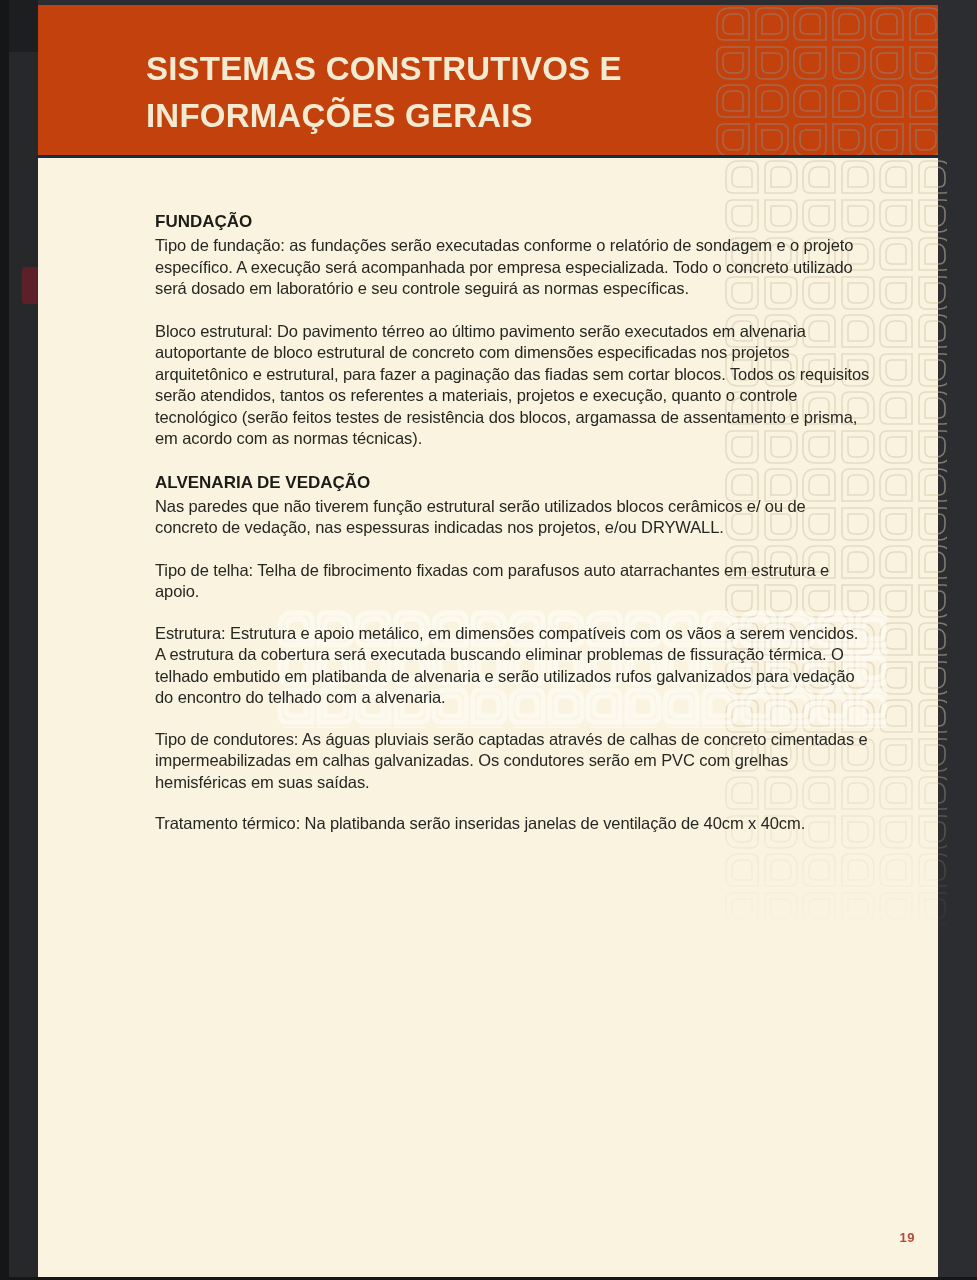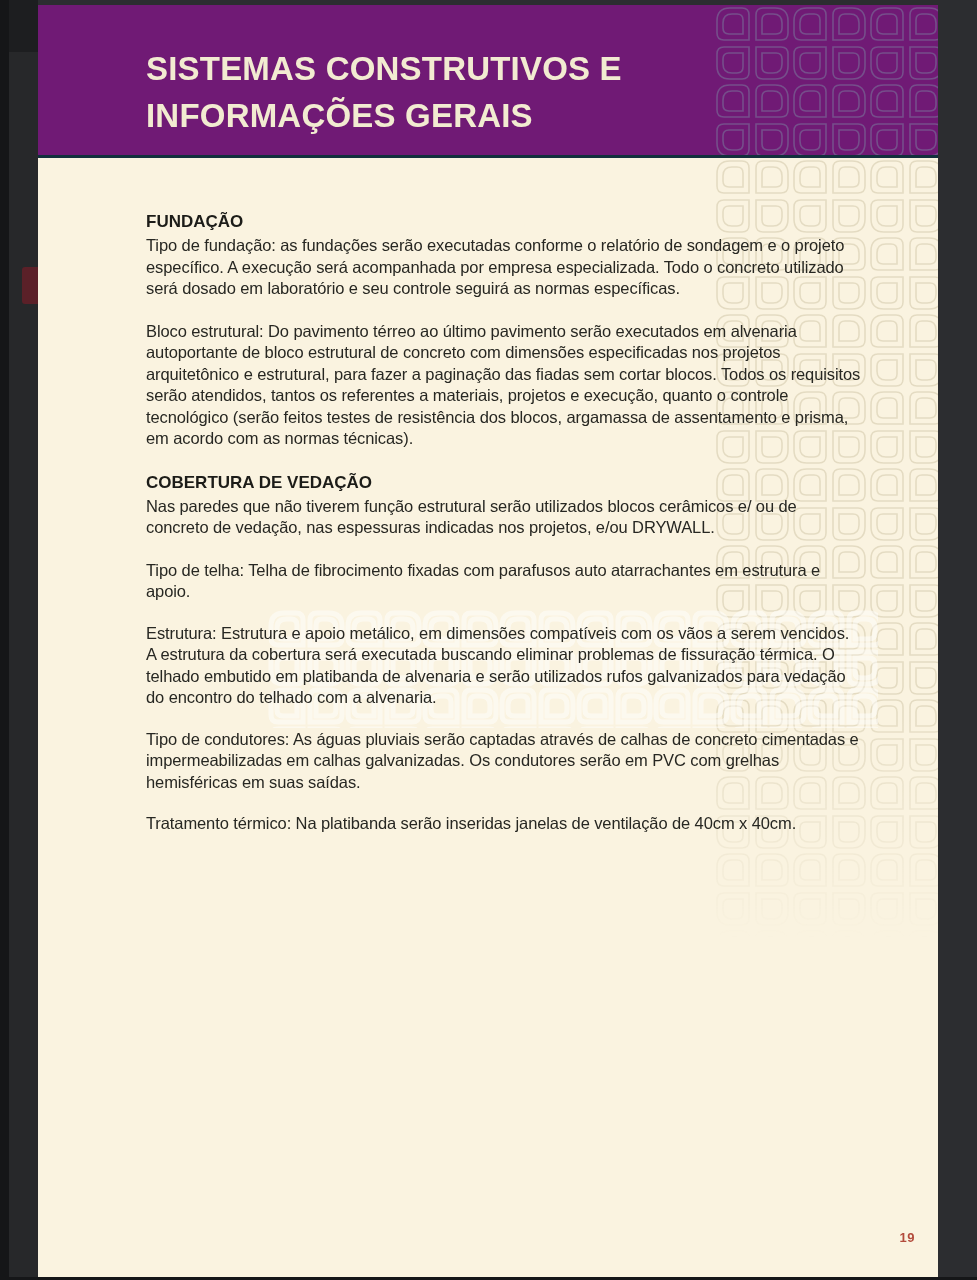--- a/index.html
+++ b/index.html
@@ -14,29 +14,29 @@
   .topleft-block{position:absolute;left:9px;top:0;width:29px;height:52px;background:#1d1e20;}
   .red-sliver{position:absolute;left:22px;top:267px;width:16px;height:37px;background:#5b2028;border-radius:3px 0 0 3px;}
   .bottom-strip{position:absolute;left:0;top:1277px;width:977px;height:3px;background:#151618;}
 
   
   .page{
     position:absolute;left:38px;top:5px;width:900px;height:1272px;
     background:#faf3e0;
   }
   .page-header{
-    position:relative;height:150px;background:#701a75;
+    position:relative;height:150px;background:#c2410c;
     border-bottom:3px solid #12303d;overflow:hidden;
   }
   .page-title{
     position:relative;z-index:2;margin:0;padding:40px 40px 0 108px;
     font-size:33px;line-height:47px;font-weight:800;letter-spacing:.2px;
     color:#f2ebd1;
   }
-  .page-body{position:absolute;left:0;top:153px;width:900px;height:833px;}
+  .page-body{position:absolute;left:9px;top:153px;width:900px;height:833px;}
   .content{
     position:relative;z-index:2;padding:52px 76px 0 108px;
     color:#272722;font-size:16.5px;line-height:21.5px;letter-spacing:-0.1px;
   }
   .section{margin:0 0 21px 0;}
   .section h3{
     margin:0 0 2px 0;font-size:17px;line-height:23px;font-weight:bold;
     color:#1c1c18;letter-spacing:0;
   }
   .section p{margin:0;}
@@ -113,21 +113,21 @@
         <div class="section">
           <h3>FUNDAÇÃO</h3>
           <p>Tipo de fundação: as fundações serão executadas conforme o relatório de sondagem e o projeto específico. A execução será acompanhada por empresa especializada. Todo o concreto utilizado será dosado em laboratório e seu controle seguirá as normas específicas.</p>
         </div>
 
         <div class="section">
           <p>Bloco estrutural: Do pavimento térreo ao último pavimento serão executados em alvenaria autoportante de bloco estrutural de concreto com dimensões especificadas nos projetos arquitetônico e estrutural, para fazer a paginação das fiadas sem cortar blocos. Todos os requisitos serão atendidos, tantos os referentes a materiais, projetos e execução, quanto o controle tecnológico (serão feitos testes de resistência dos blocos, argamassa de assentamento e prisma, em acordo com as normas técnicas).</p>
         </div>
 
         <div class="section">
-          <h3>COBERTURA DE VEDAÇÃO</h3>
+          <h3>ALVENARIA DE VEDAÇÃO</h3>
           <p>Nas paredes que não tiverem função estrutural serão utilizados blocos cerâmicos e/ ou de concreto de vedação, nas espessuras indicadas nos projetos, e/ou DRYWALL.</p>
         </div>
 
         <div class="section">
           <p>Tipo de telha: Telha de fibrocimento fixadas com parafusos auto atarrachantes em estrutura e apoio.</p>
           <p>Estrutura: Estrutura e apoio metálico, em dimensões compatíveis com os vãos a serem vencidos. A estrutura da cobertura será executada buscando eliminar problemas de fissuração térmica. O telhado embutido em platibanda de alvenaria e serão utilizados rufos galvanizados para vedação do encontro do telhado com a alvenaria.</p>
           <p>Tipo de condutores: As águas pluviais serão captadas através de calhas de concreto cimentadas e impermeabilizadas em calhas galvanizadas. Os condutores serão em PVC com grelhas hemisféricas em suas saídas.</p>
           <p>Tratamento térmico: Na platibanda serão inseridas janelas de ventilação de 40cm x 40cm.</p>
         </div>
 

